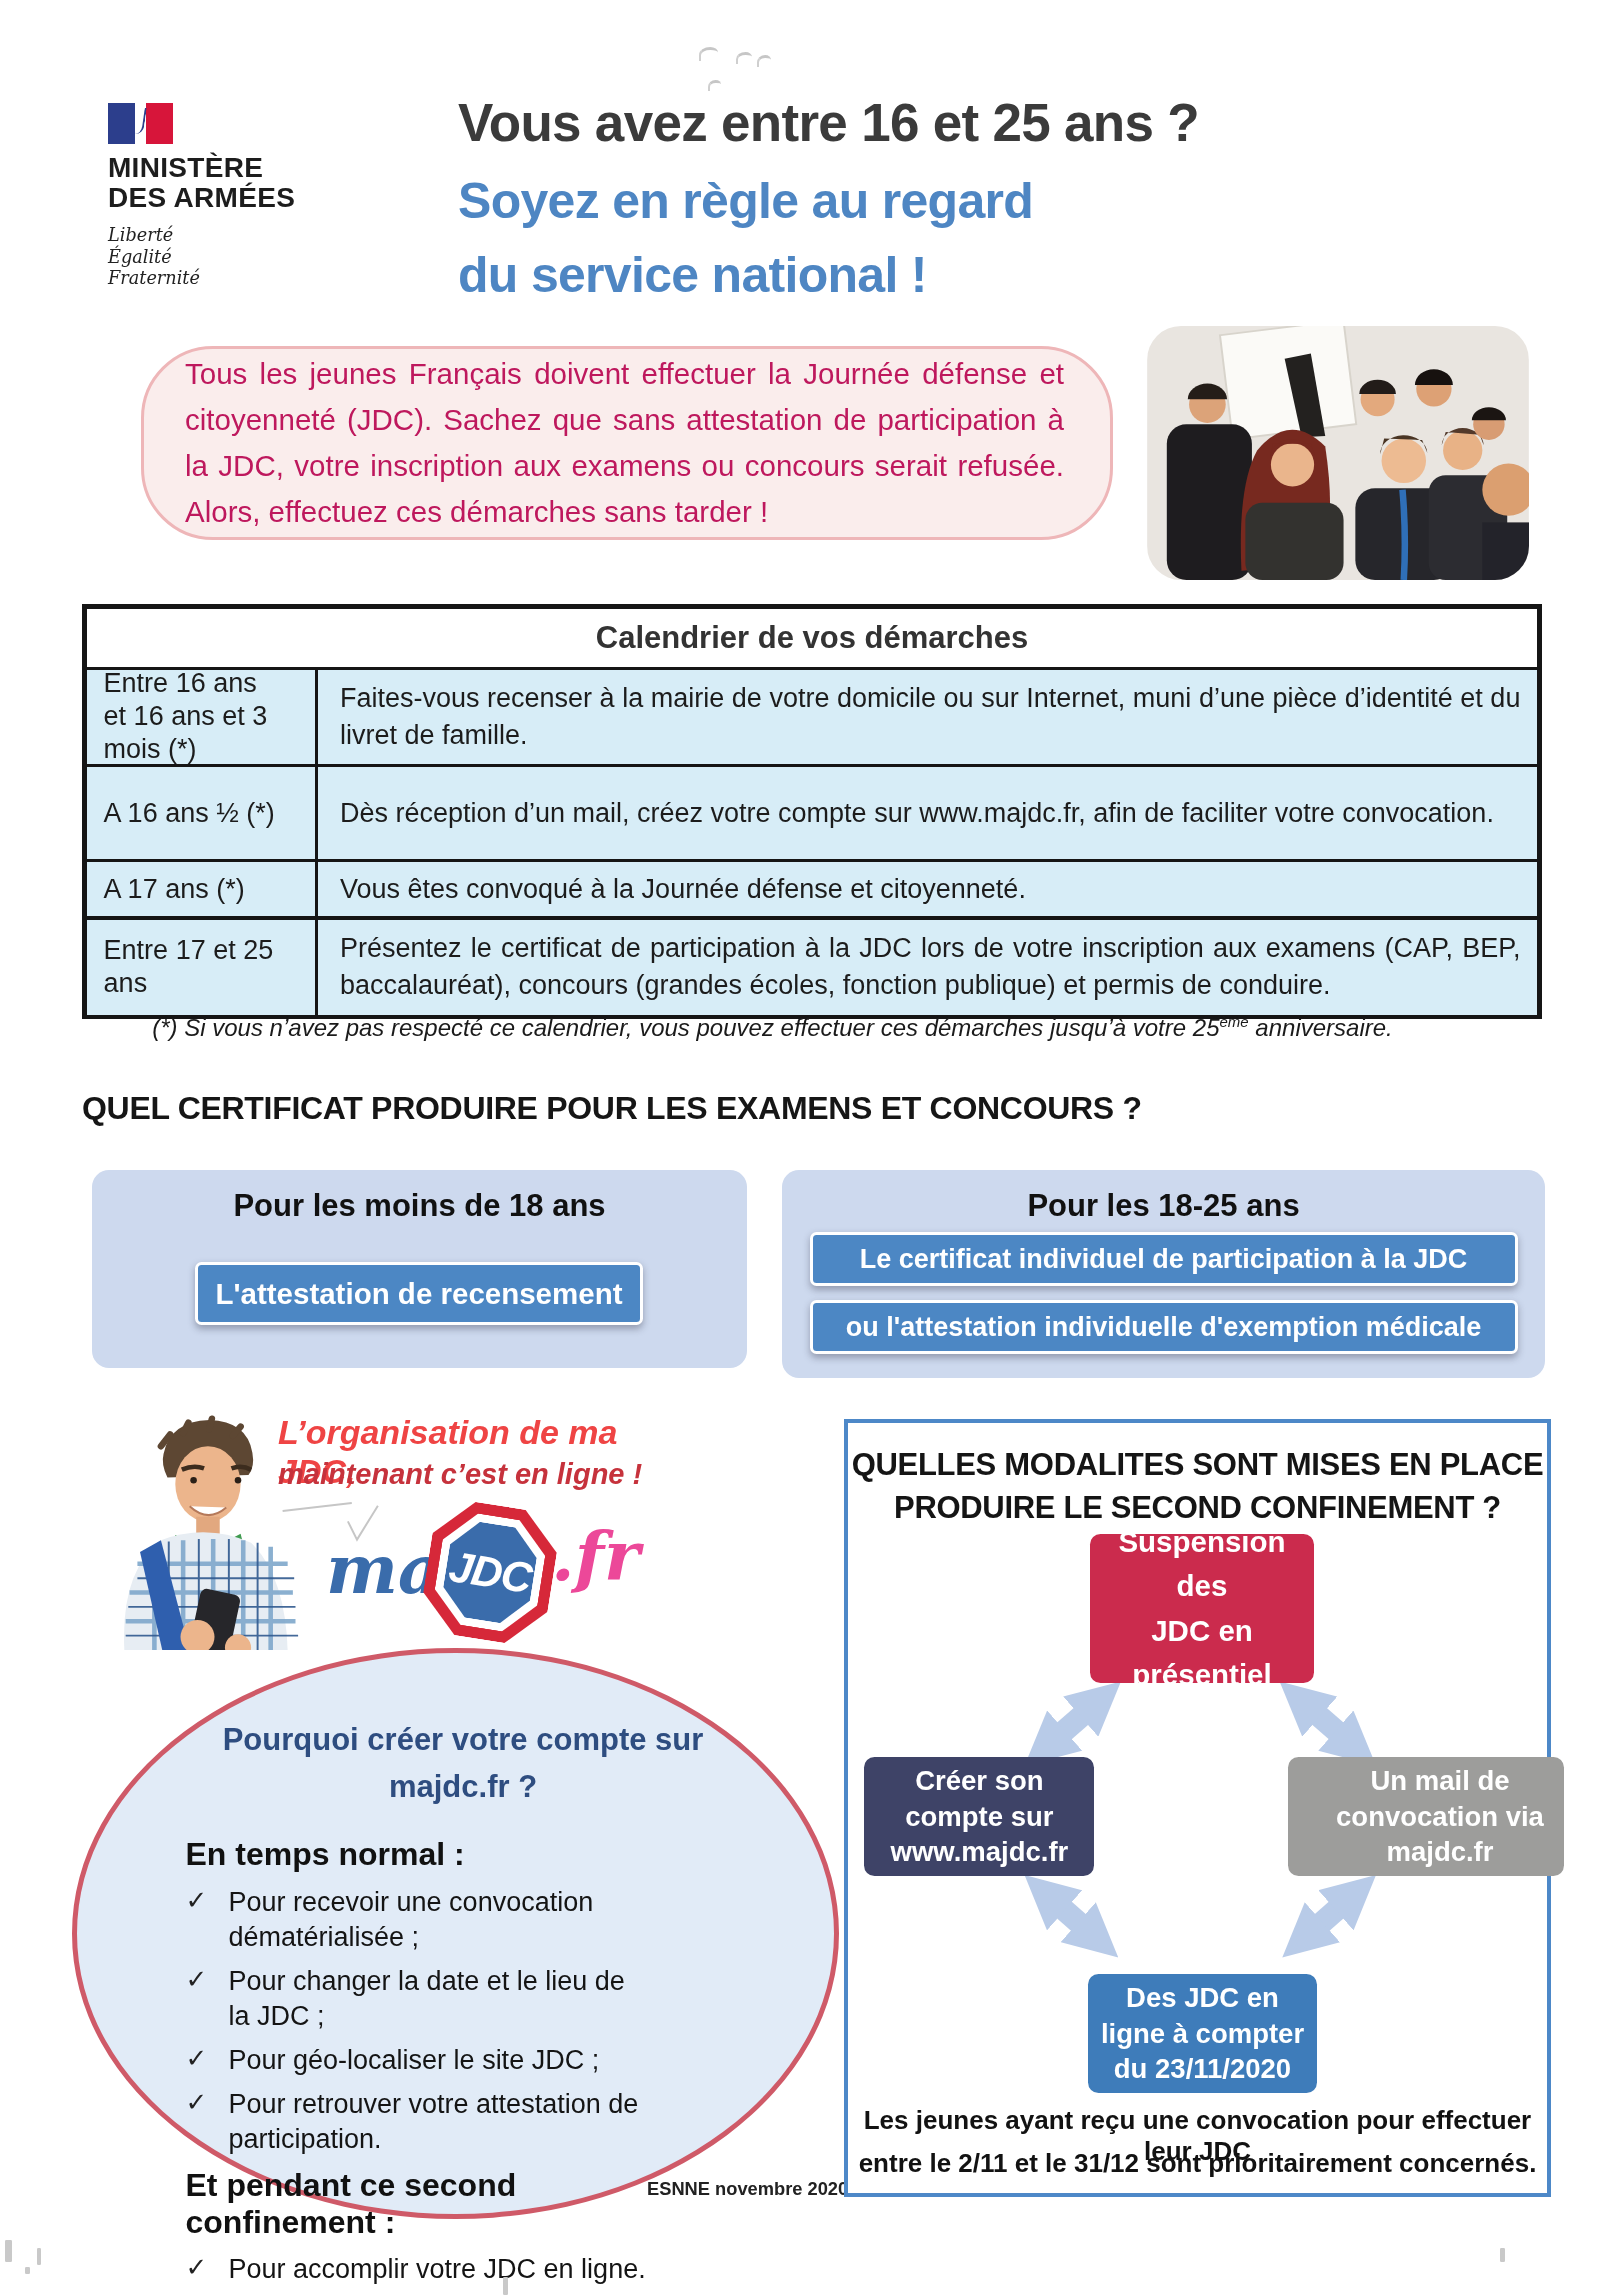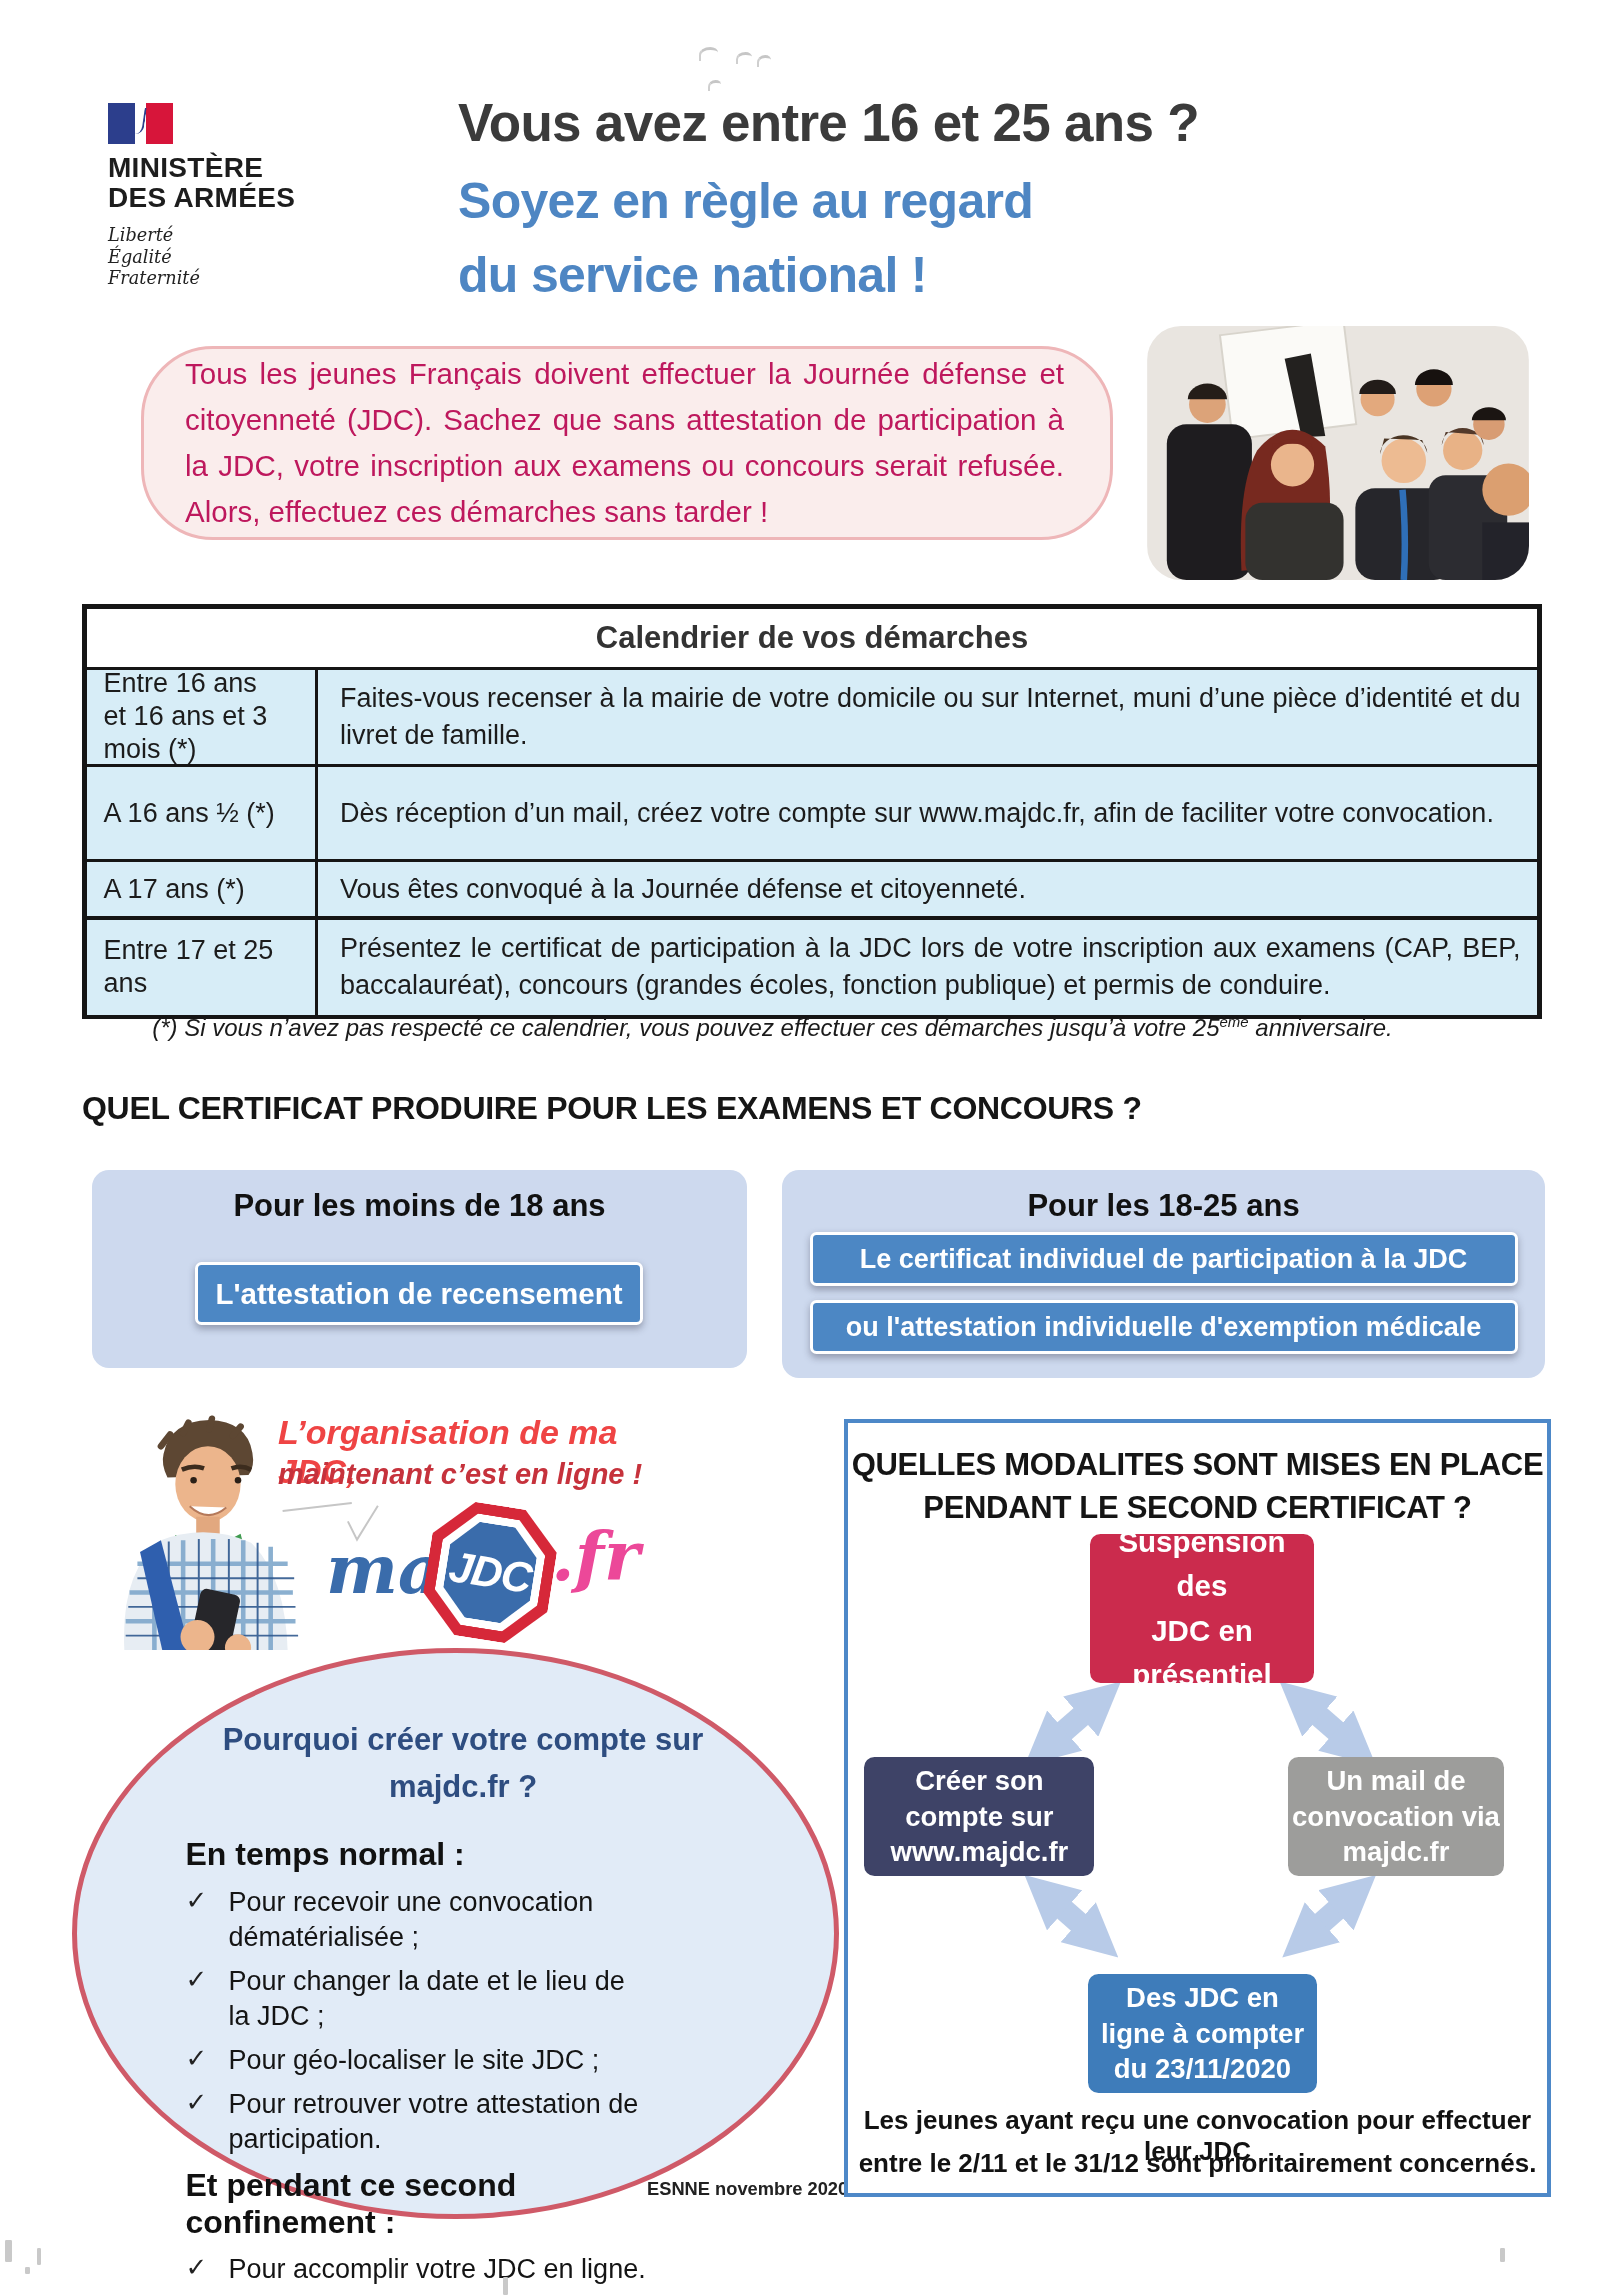--- a/index.html
+++ b/index.html
@@ -293,21 +293,21 @@
         <span class="chk-text">Pour accomplir votre JDC en ligne.</span>
       </div>
     </div>
   </div>
 </div>
 <div class="abs credit">ESNNE novembre 2020</div>
 
 <div class="abs modal">
   <div class="modal-title">
     <div>QUELLES MODALITES SONT MISES EN PLACE</div>
-    <div>PENDANT LE SECOND CERTIFICAT ?</div>
+    <div>PRODUIRE LE SECOND CONFINEMENT ?</div>
   </div>
 
   <svg style="position:absolute;left:0;top:0;" width="698" height="768" viewBox="0 0 1066 1174">
     <defs>
       <marker id="ah" viewBox="0 0 10 10" refX="5" refY="5" markerWidth="2.4" markerHeight="2.4" orient="auto-start-reverse">
         <path d="M0,0 L10,5 L0,10 Z" fill="#b8cbe8"></path>
       </marker>
     </defs>
     <g stroke="#b8cbe8" stroke-width="34">
       <line x1="300" y1="497" x2="386" y2="422" marker-start="url(#ah)" marker-end="url(#ah)"></line>
@@ -316,21 +316,21 @@
       <line x1="776" y1="718" x2="694" y2="790" marker-start="url(#ah)" marker-end="url(#ah)"></line>
     </g>
   </svg>
 
   <div class="node node-navy" style="left:16.4px;top:334px;width:230px;height:119px;">Créer son
 compte sur
 www.majdc.fr</div>
   <div class="node node-red" style="left:242px;top:111px;width:224px;height:149px;">Suspension des
 JDC en
 présentiel</div>
-  <div class="node node-gray" style="left:440px;top:334px;width:216px;height:119px;">Un mail de
+  <div class="node node-gray" style="left:440px;top:334px;width:248px;height:119px;padding-left:28px;">Un mail de
 convocation via
 majdc.fr</div>
   <div class="node node-blue" style="left:240px;top:551px;width:229px;height:119px;">Des JDC en
 ligne à compter
 du 23/11/2020</div>
 
   <div class="modal-note" style="top:682px;">Les jeunes ayant reçu une convocation pour effectuer leur JDC</div>
   <div class="modal-note" style="top:725px;">entre le 2/11 et le 31/12 sont prioritairement concernés.</div>
 </div>
 

